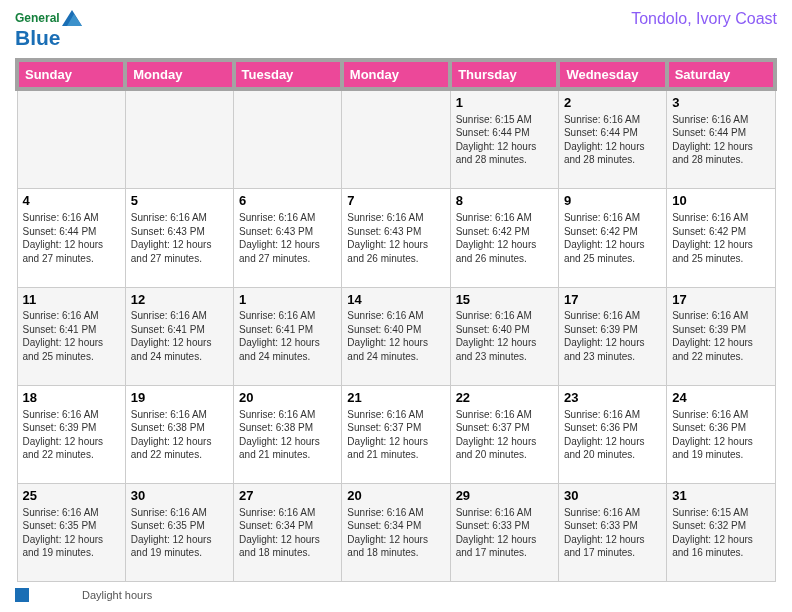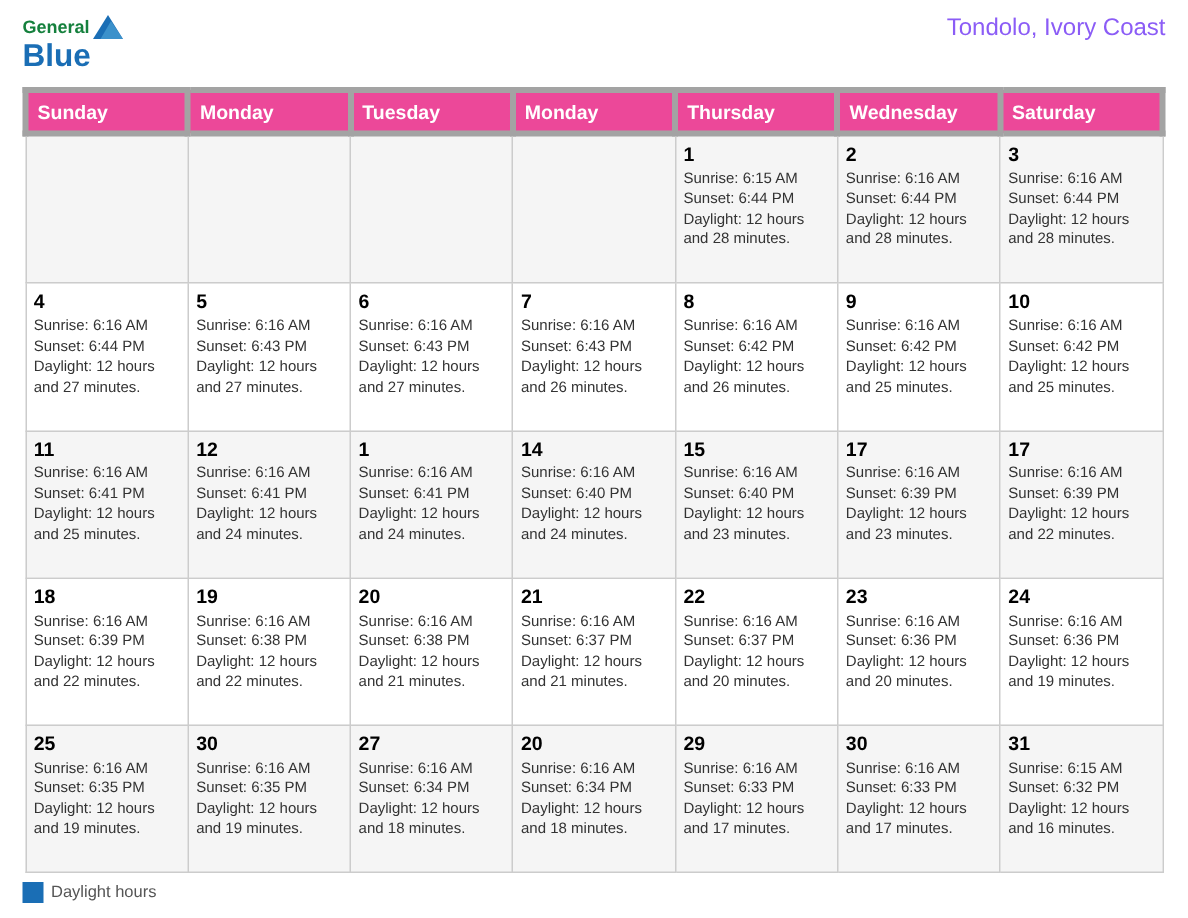--- a/index.html
+++ b/index.html
@@ -24,21 +24,21 @@
     .calendar th { background-color: #ec4899; color: #fff; text-align: left; padding: 5px 6px; font-size: 13px; border: 4px solid #a3a3a3; }
     
     .calendar td { vertical-align: top; padding: 4px 5px; border: 1px solid #ccc; font-size: 10.5px; line-height: 1.3; background: #fff; }
     
     .calendar tr:nth-child(odd) td { background-color: #f5f5f5; }
     .calendar tr:nth-child(even) td { background-color: #fff; }
     
     .day-number { font-size: 13px; font-weight: bold; display: block; margin-bottom: 1px; }
     .day-info { font-size: 10px; color: #333; line-height: 1.35; }
     
-    .legend { display: flex; align-items: center; margin-top: 6px; font-size: 11px; color: #555; }
+    .legend { display: flex; align-items: center; margin-top: 6px; font-size: 11px; color: #555; gap: 48px; }
     .legend-box { width: 14px; height: 14px; background-color: #1a6eb5; margin-right: 5px; }
 
     table { border-collapse: collapse; width: 100%; }
     
     .empty-cell { background: #fff !important; }
     tr:nth-child(odd) .empty-cell { background: #f5f5f5 !important; }
   </style>
 </head>
 <body>
 

